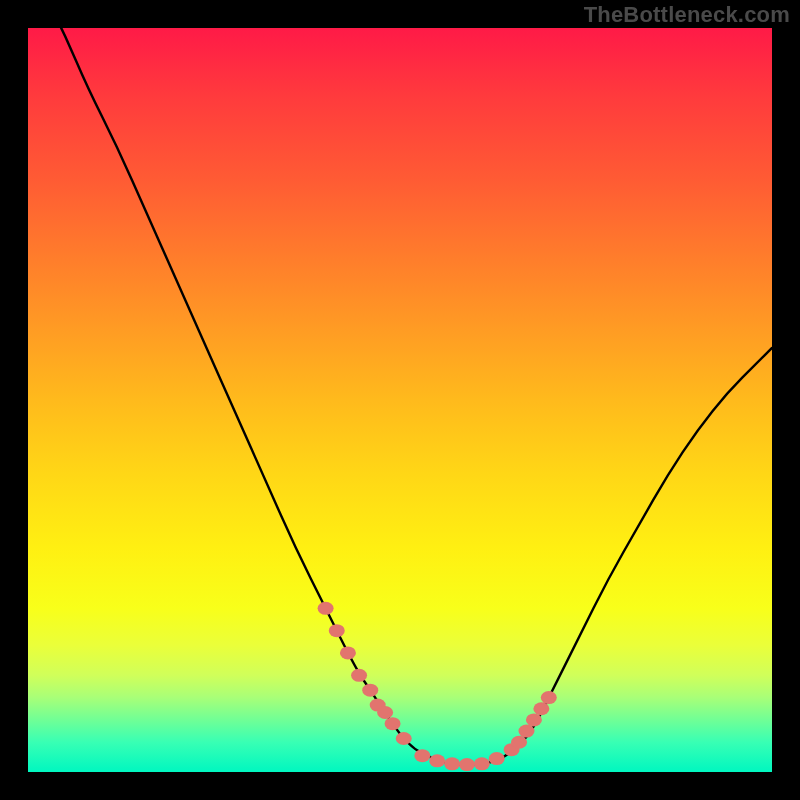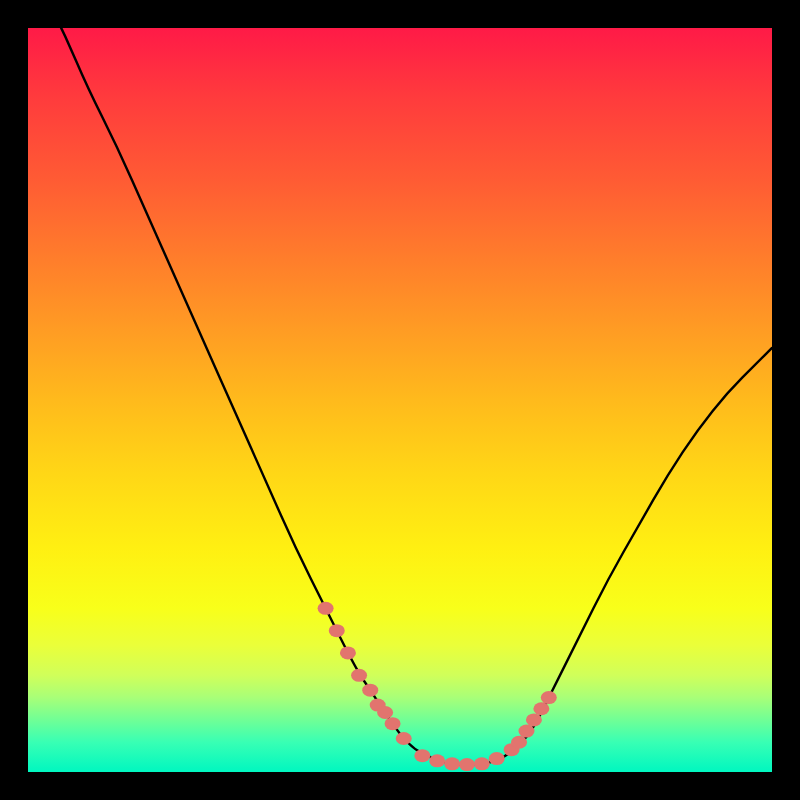--- a/index.html
+++ b/index.html
@@ -56,20 +56,21 @@
     top: 28px;
     width: 744px;
     height: 744px;
     overflow: visible;
   }
 </style>
 </head>
 <body>
 
 <div class="stage">
+  <div class="watermark">TheBottleneck.com</div>
 
   <div class="plot-area"></div>
 
   <svg class="curve" viewBox="0 0 744 744" preserveAspectRatio="none">
     <path id="curve-path" fill="none" stroke="#000000" stroke-width="2.4" stroke-linecap="round" stroke-linejoin="round" d="M 0.00 -74.40 Q 0.00 -74.40 7.44 -55.80 Q 14.88 -37.20 26.04 -14.88 Q 37.20 7.44 48.36 33.48 Q 59.52 59.52 74.40 89.28 Q 89.28 119.04 104.16 152.52 Q 119.04 186.00 133.92 219.48 Q 148.80 252.96 163.68 286.44 Q 178.56 319.92 193.44 353.40 Q 208.32 386.88 223.20 420.36 Q 238.08 453.84 252.96 487.32 Q 267.84 520.80 282.72 550.56 Q 297.60 580.32 312.48 610.08 Q 327.36 639.84 334.80 651.00 Q 342.24 662.16 349.68 673.32 Q 357.12 684.48 364.56 695.64 Q 372.00 706.80 379.44 714.24 Q 386.88 721.68 394.32 725.40 Q 401.76 729.12 409.20 732.10 Q 416.64 735.07 424.08 735.82 Q 431.52 736.56 438.96 736.56 Q 446.40 736.56 453.84 735.82 Q 461.28 735.07 468.72 732.10 Q 476.16 729.12 483.60 723.54 Q 491.04 717.96 498.48 708.66 Q 505.92 699.36 513.36 684.48 Q 520.80 669.60 535.68 639.84 Q 550.56 610.08 565.44 580.32 Q 580.32 550.56 595.20 524.52 Q 610.08 498.48 624.96 472.44 Q 639.84 446.40 654.72 424.08 Q 669.60 401.76 684.48 383.16 Q 699.36 364.56 714.24 349.68 Q 729.12 334.80 736.56 327.36 T 744.00 319.92"></path>
     <g id="markers">
         <ellipse cx="297.60" cy="580.32" rx="8" ry="6.5" fill="#e2746e" stroke="#e2746e" stroke-width="0"></ellipse>
         <ellipse cx="308.76" cy="602.64" rx="8" ry="6.5" fill="#e2746e" stroke="#e2746e" stroke-width="0"></ellipse>
         <ellipse cx="319.92" cy="624.96" rx="8" ry="6.5" fill="#e2746e" stroke="#e2746e" stroke-width="0"></ellipse>
         <ellipse cx="331.08" cy="647.28" rx="8" ry="6.5" fill="#e2746e" stroke="#e2746e" stroke-width="0"></ellipse>

